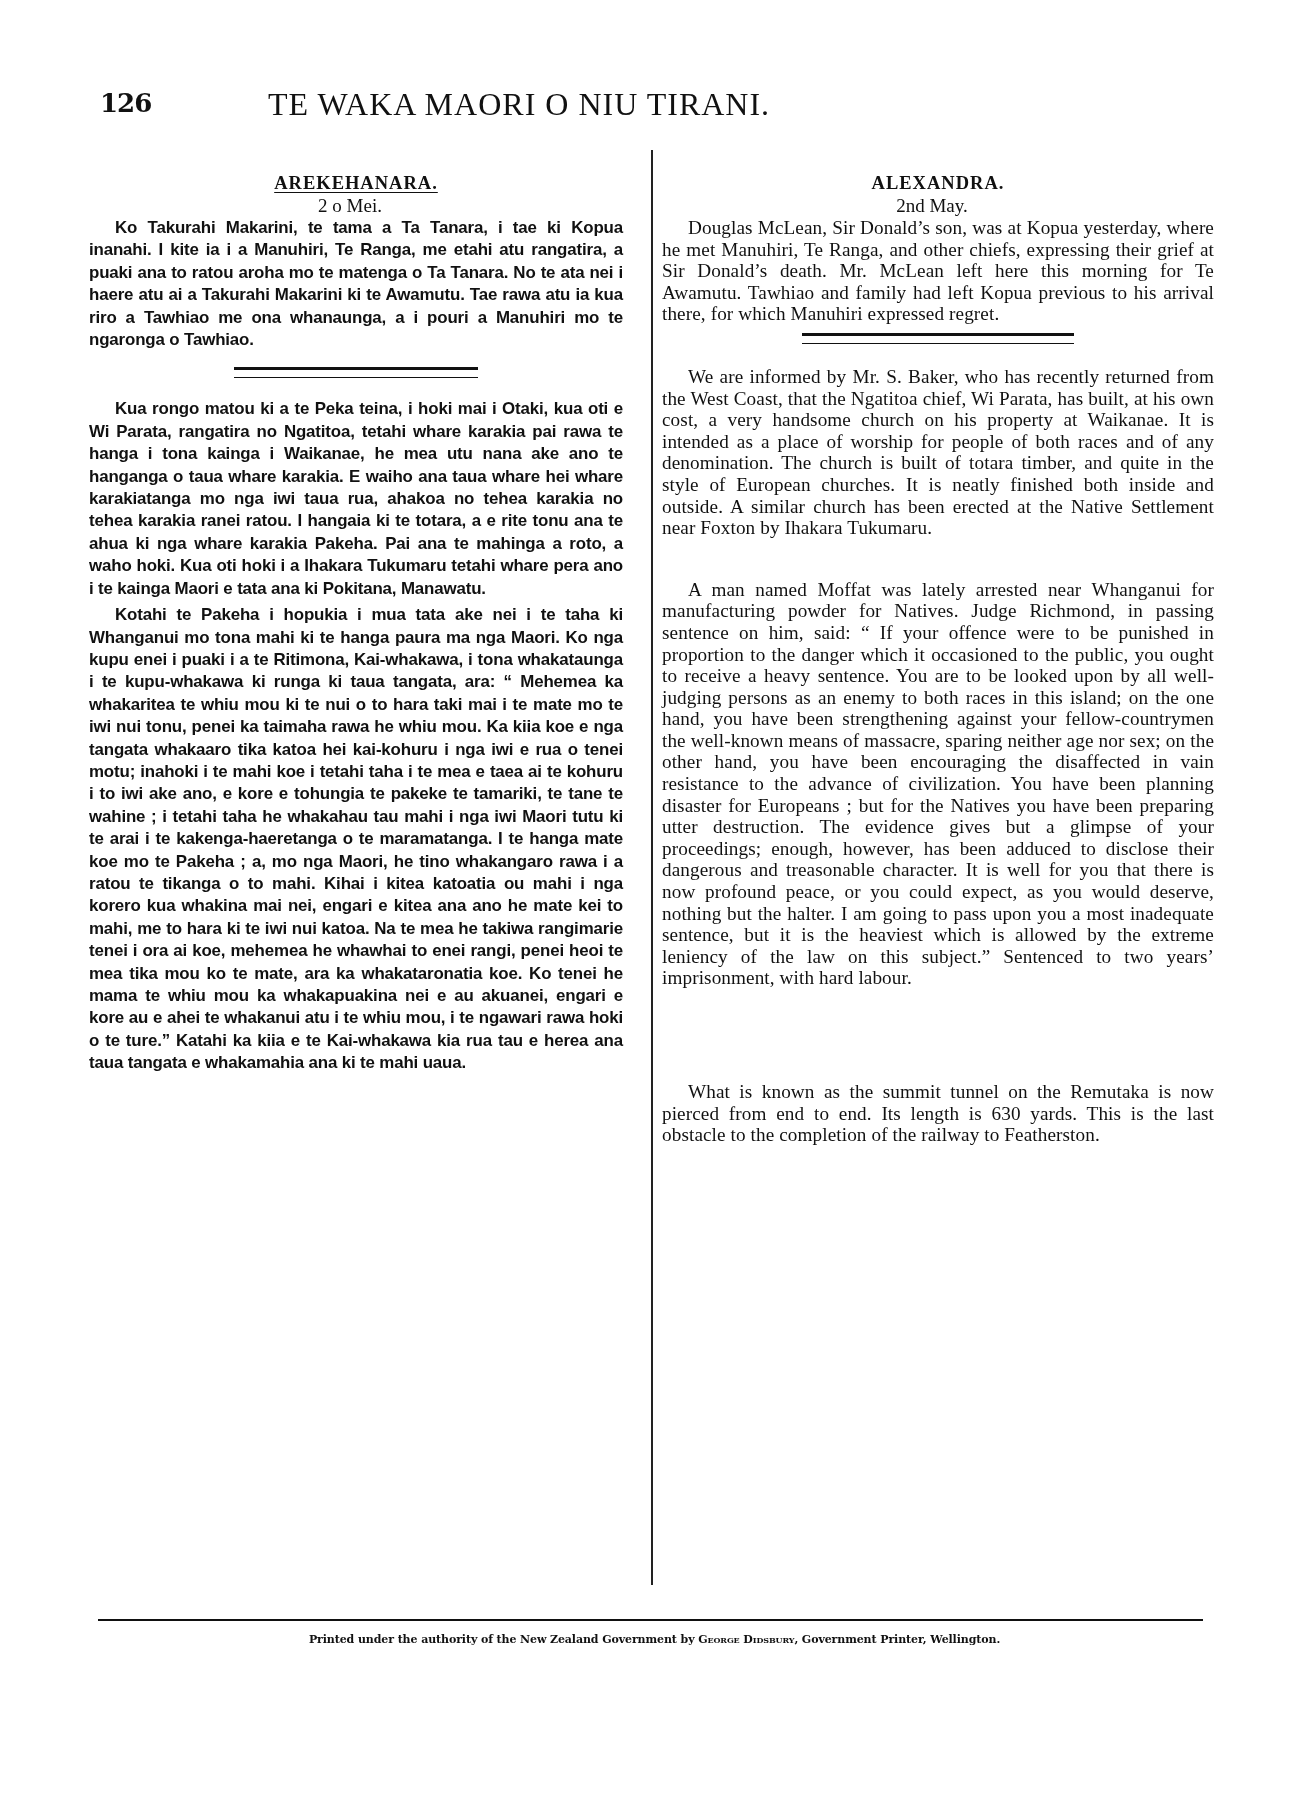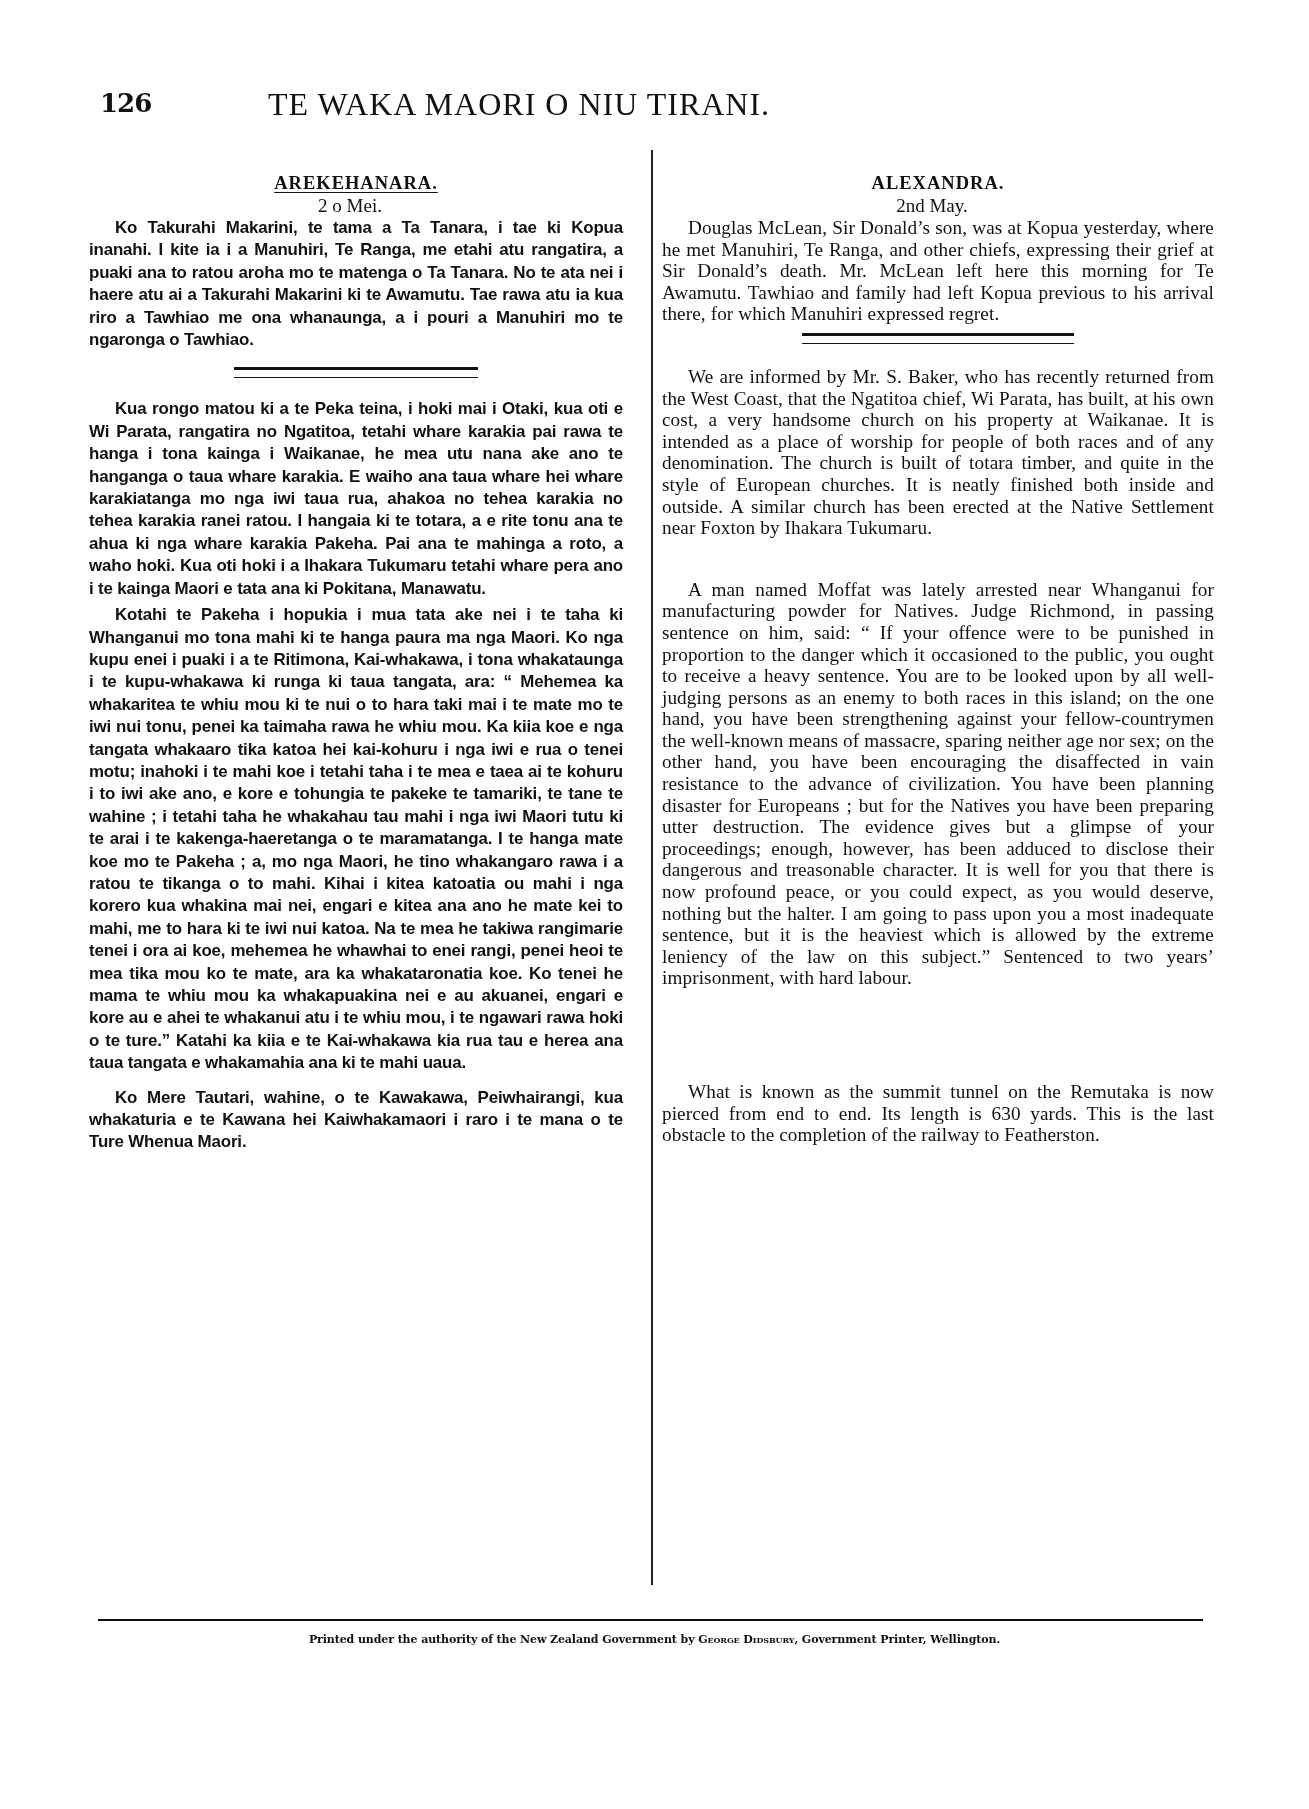--- a/index.html
+++ b/index.html
@@ -41,21 +41,20 @@
   <div class="dateline">2 o Mei.</div>
   <p>Ko Takurahi Makarini, te tama a Ta Tanara, i tae ki Kopua inanahi. I kite ia i a Manuhiri, Te Ranga, me etahi atu rangatira, a puaki ana to ratou aroha mo te matenga o Ta Tanara. No te ata nei i haere atu ai a Takurahi Makarini ki te Awamutu. Tae rawa atu ia kua riro a Tawhiao me ona whanaunga, a i pouri a Manuhiri mo te ngaronga o Tawhiao.</p>
   <div style="height:16px"></div>
   <div class="double-rule" style="width:244px"></div>
   <div style="height:20px"></div>
   <p>Kua rongo matou ki a te Peka teina, i hoki mai i Otaki, kua oti e Wi Parata, rangatira no Ngatitoa, tetahi whare karakia pai rawa te hanga i tona kainga i Waikanae, he mea utu nana ake ano te hanganga o taua whare karakia. E waiho ana taua whare hei whare karakiatanga mo nga iwi taua rua, ahakoa no tehea karakia no tehea karakia ranei ratou. I hangaia ki te totara, a e rite tonu ana te ahua ki nga whare karakia Pakeha. Pai ana te mahinga a roto, a waho hoki. Kua oti hoki i a Ihakara Tukumaru tetahi whare pera ano i te kainga Maori e tata ana ki Pokitana, Manawatu.</p>
   <div style="height:4px"></div>
   <p>Kotahi te Pakeha i hopukia i mua tata ake nei i te taha ki Whanganui mo tona mahi ki te hanga paura ma nga Maori. Ko nga kupu enei i puaki i a te Ritimona, Kai-whakawa, i tona whakataunga i te kupu-whakawa ki runga ki taua tangata, ara: “ Mehemea ka whakaritea te whiu mou ki te nui o to hara taki mai i te mate mo te iwi nui tonu, penei ka taimaha rawa he whiu mou. Ka kiia koe e nga tangata whakaaro tika katoa hei kai-kohuru i nga iwi e rua o tenei motu; inahoki i te mahi koe i tetahi taha i te mea e taea ai te kohuru i to iwi ake ano, e kore e tohungia te pakeke te tamariki, te tane te wahine ; i tetahi taha he whakahau tau mahi i nga iwi Maori tutu ki te arai i te kakenga-haeretanga o te maramatanga. I te hanga mate koe mo te Pakeha ; a, mo nga Maori, he tino whakangaro rawa i a ratou te tikanga o to mahi. Kihai i kitea katoatia ou mahi i nga korero kua whakina mai nei, engari e kitea ana ano he mate kei to mahi, me to hara ki te iwi nui katoa. Na te mea he takiwa rangimarie tenei i ora ai koe, mehemea he whawhai to enei rangi, penei heoi te mea tika mou ko te mate, ara ka whakataronatia koe. Ko tenei he mama te whiu mou ka whakapuakina nei e au akuanei, engari e kore au e ahei te whakanui atu i te whiu mou, i te ngawari rawa hoki o te ture.” Katahi ka kiia e te Kai-whakawa kia rua tau e herea ana taua tangata e whakamahia ana ki te mahi uaua.</p>
   <div style="height:6px"></div>
   <div style="height:6px"></div>
-  <p>Ko Mere Tautari, wahine, o te Kawakawa, Peiwhairangi, kua whakaturia e te Kawana hei Kaiwhakamaori i raro i te mana o te Ture Whenua Maori.</p>
 </div>
 
 <div class="col col-right english">
   <h2 class="heading">ALEXANDRA.</h2>
   <div class="dateline">2nd May.</div>
   <p>Douglas McLean, Sir Donald’s son, was at Kopua yesterday, where he met Manuhiri, Te Ranga, and other chiefs, expressing their grief at Sir Donald’s death. Mr. McLean left here this morning for Te Awamutu. Tawhiao and family had left Kopua previous to his arrival there, for which Manuhiri expressed regret.</p>
   <div style="height:8px"></div>
   <div class="double-rule" style="width:272px"></div>
   <div style="height:22px"></div>
   <p>We are informed by Mr. S. Baker, who has recently returned from the West Coast, that the Ngatitoa chief, Wi Parata, has built, at his own cost, a very handsome church on his property at Waikanae. It is intended as a place of worship for people of both races and of any denomination. The church is built of totara timber, and quite in the style of European churches. It is neatly finished both inside and outside. A similar church has been erected at the Native Settlement near Foxton by Ihakara Tukumaru.</p>

